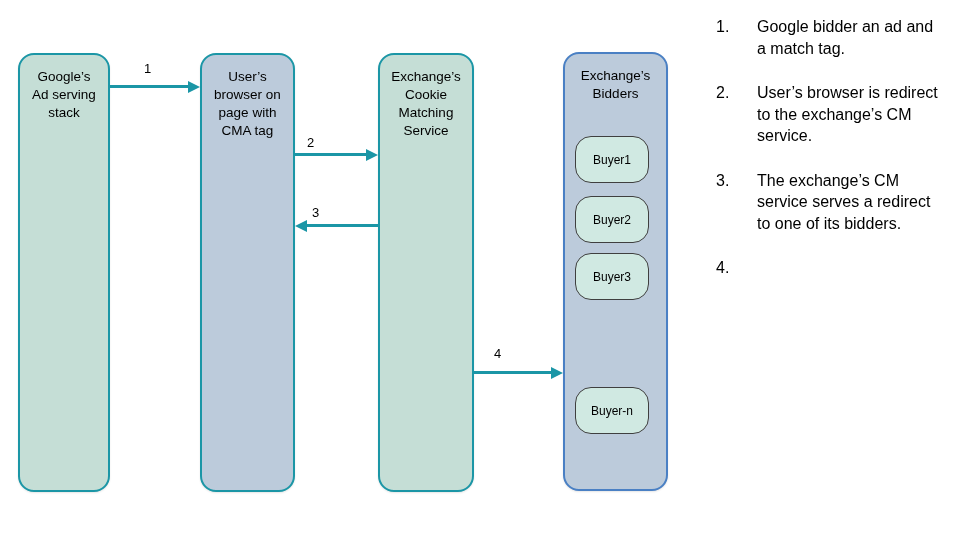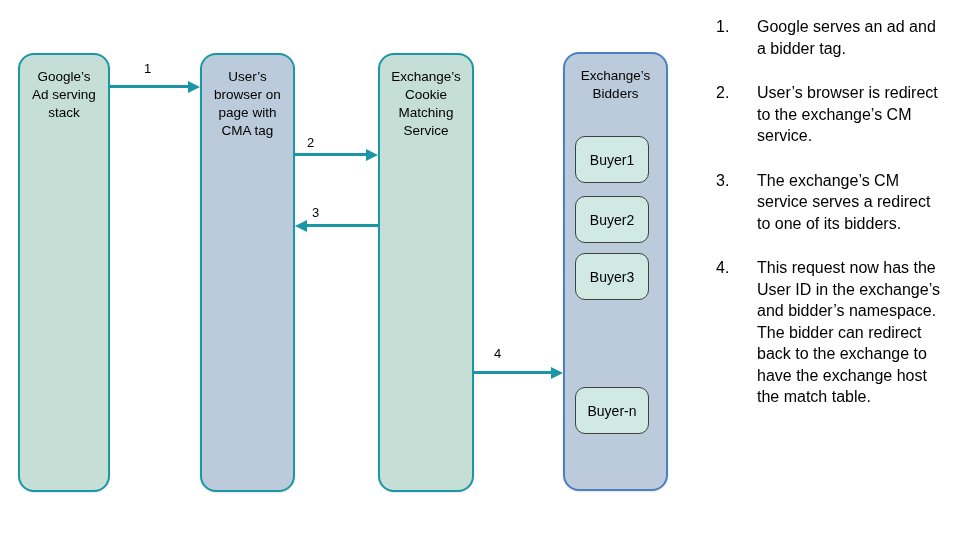--- a/index.html
+++ b/index.html
@@ -11,22 +11,22 @@
   .node-teal{border:2px solid #1b96a6;background:#c5ded6;box-shadow:0 1px 2px rgba(0,0,0,0.10);}
   .node-blue{border:2px solid #1b96a6;background:#bccbdb;box-shadow:0 1px 2px rgba(0,0,0,0.10);}
   #node-google{left:18px;top:53px;width:92px;height:439px;}
   #node-user{left:200px;top:53px;width:95px;height:439px;}
   #node-cms{left:378px;top:53px;width:96px;height:439px;}
   #node-bidders{left:563px;top:52px;width:105px;height:439px;border-color:#4a80c4;background:#bccbdb;}
   .node-label{padding-top:13px;font-size:13.5px;line-height:18px;text-align:center;white-space:pre-line;}
 
   
   .buyer{position:absolute;left:10px;width:74px;height:47px;box-sizing:border-box;
-         background:#d0e9e2;border:1.5px solid #3f3f3f;border-radius:10px;
-         display:flex;align-items:center;justify-content:center;font-size:14px;}
+         background:#d0e9e2;border:1.5px solid #3f3f3f;border-radius:16px;
+         display:flex;align-items:center;justify-content:center;font-size:12px;}
   #buyer-1{top:82px;}
   #buyer-2{top:142px;}
   #buyer-3{top:199px;text-align:center;}
   #buyer-n{top:333px;}
 
   
   .arrow{position:absolute;height:3px;background:#1b96a6;}
   .head{position:absolute;width:0;height:0;border-style:solid;}
   .head-right{right:-12px;top:-4.5px;border-width:6px 0 6px 12px;border-color:transparent transparent transparent #1b96a6;}
   .head-left{left:-12px;top:-4.5px;border-width:6px 12px 6px 0;border-color:transparent #1b96a6 transparent transparent;}
@@ -102,29 +102,28 @@
   </div>
 
   <div class="arrow-num" id="num-1">1</div>
   <div class="arrow-num" id="num-2">2</div>
   <div class="arrow-num" id="num-3">3</div>
   <div class="arrow-num" id="num-4">4</div>
 
   <div class="steps">
     <div class="step">
       <div class="step-num">1.</div>
-      <div class="step-text">Google serves an ad and a bidder tag.</div>
+      <div class="step-text">Google bidder an ad and a match tag.</div>
     </div>
     <div class="step">
       <div class="step-num">2.</div>
       <div class="step-text">User’s browser is redirect to the exchange’s CM service.</div>
     </div>
     <div class="step">
       <div class="step-num">3.</div>
       <div class="step-text">The exchange’s CM service serves a redirect to one of its bidders.</div>
     </div>
     <div class="step">
       <div class="step-num">4.</div>
-      <div class="step-text">This request now has the User ID in the exchange’s and bidder’s namespace. The bidder can redirect back to the exchange to have the exchange host the match table.</div>
     </div>
   </div>
 
 </div>
 
 </body></html>

